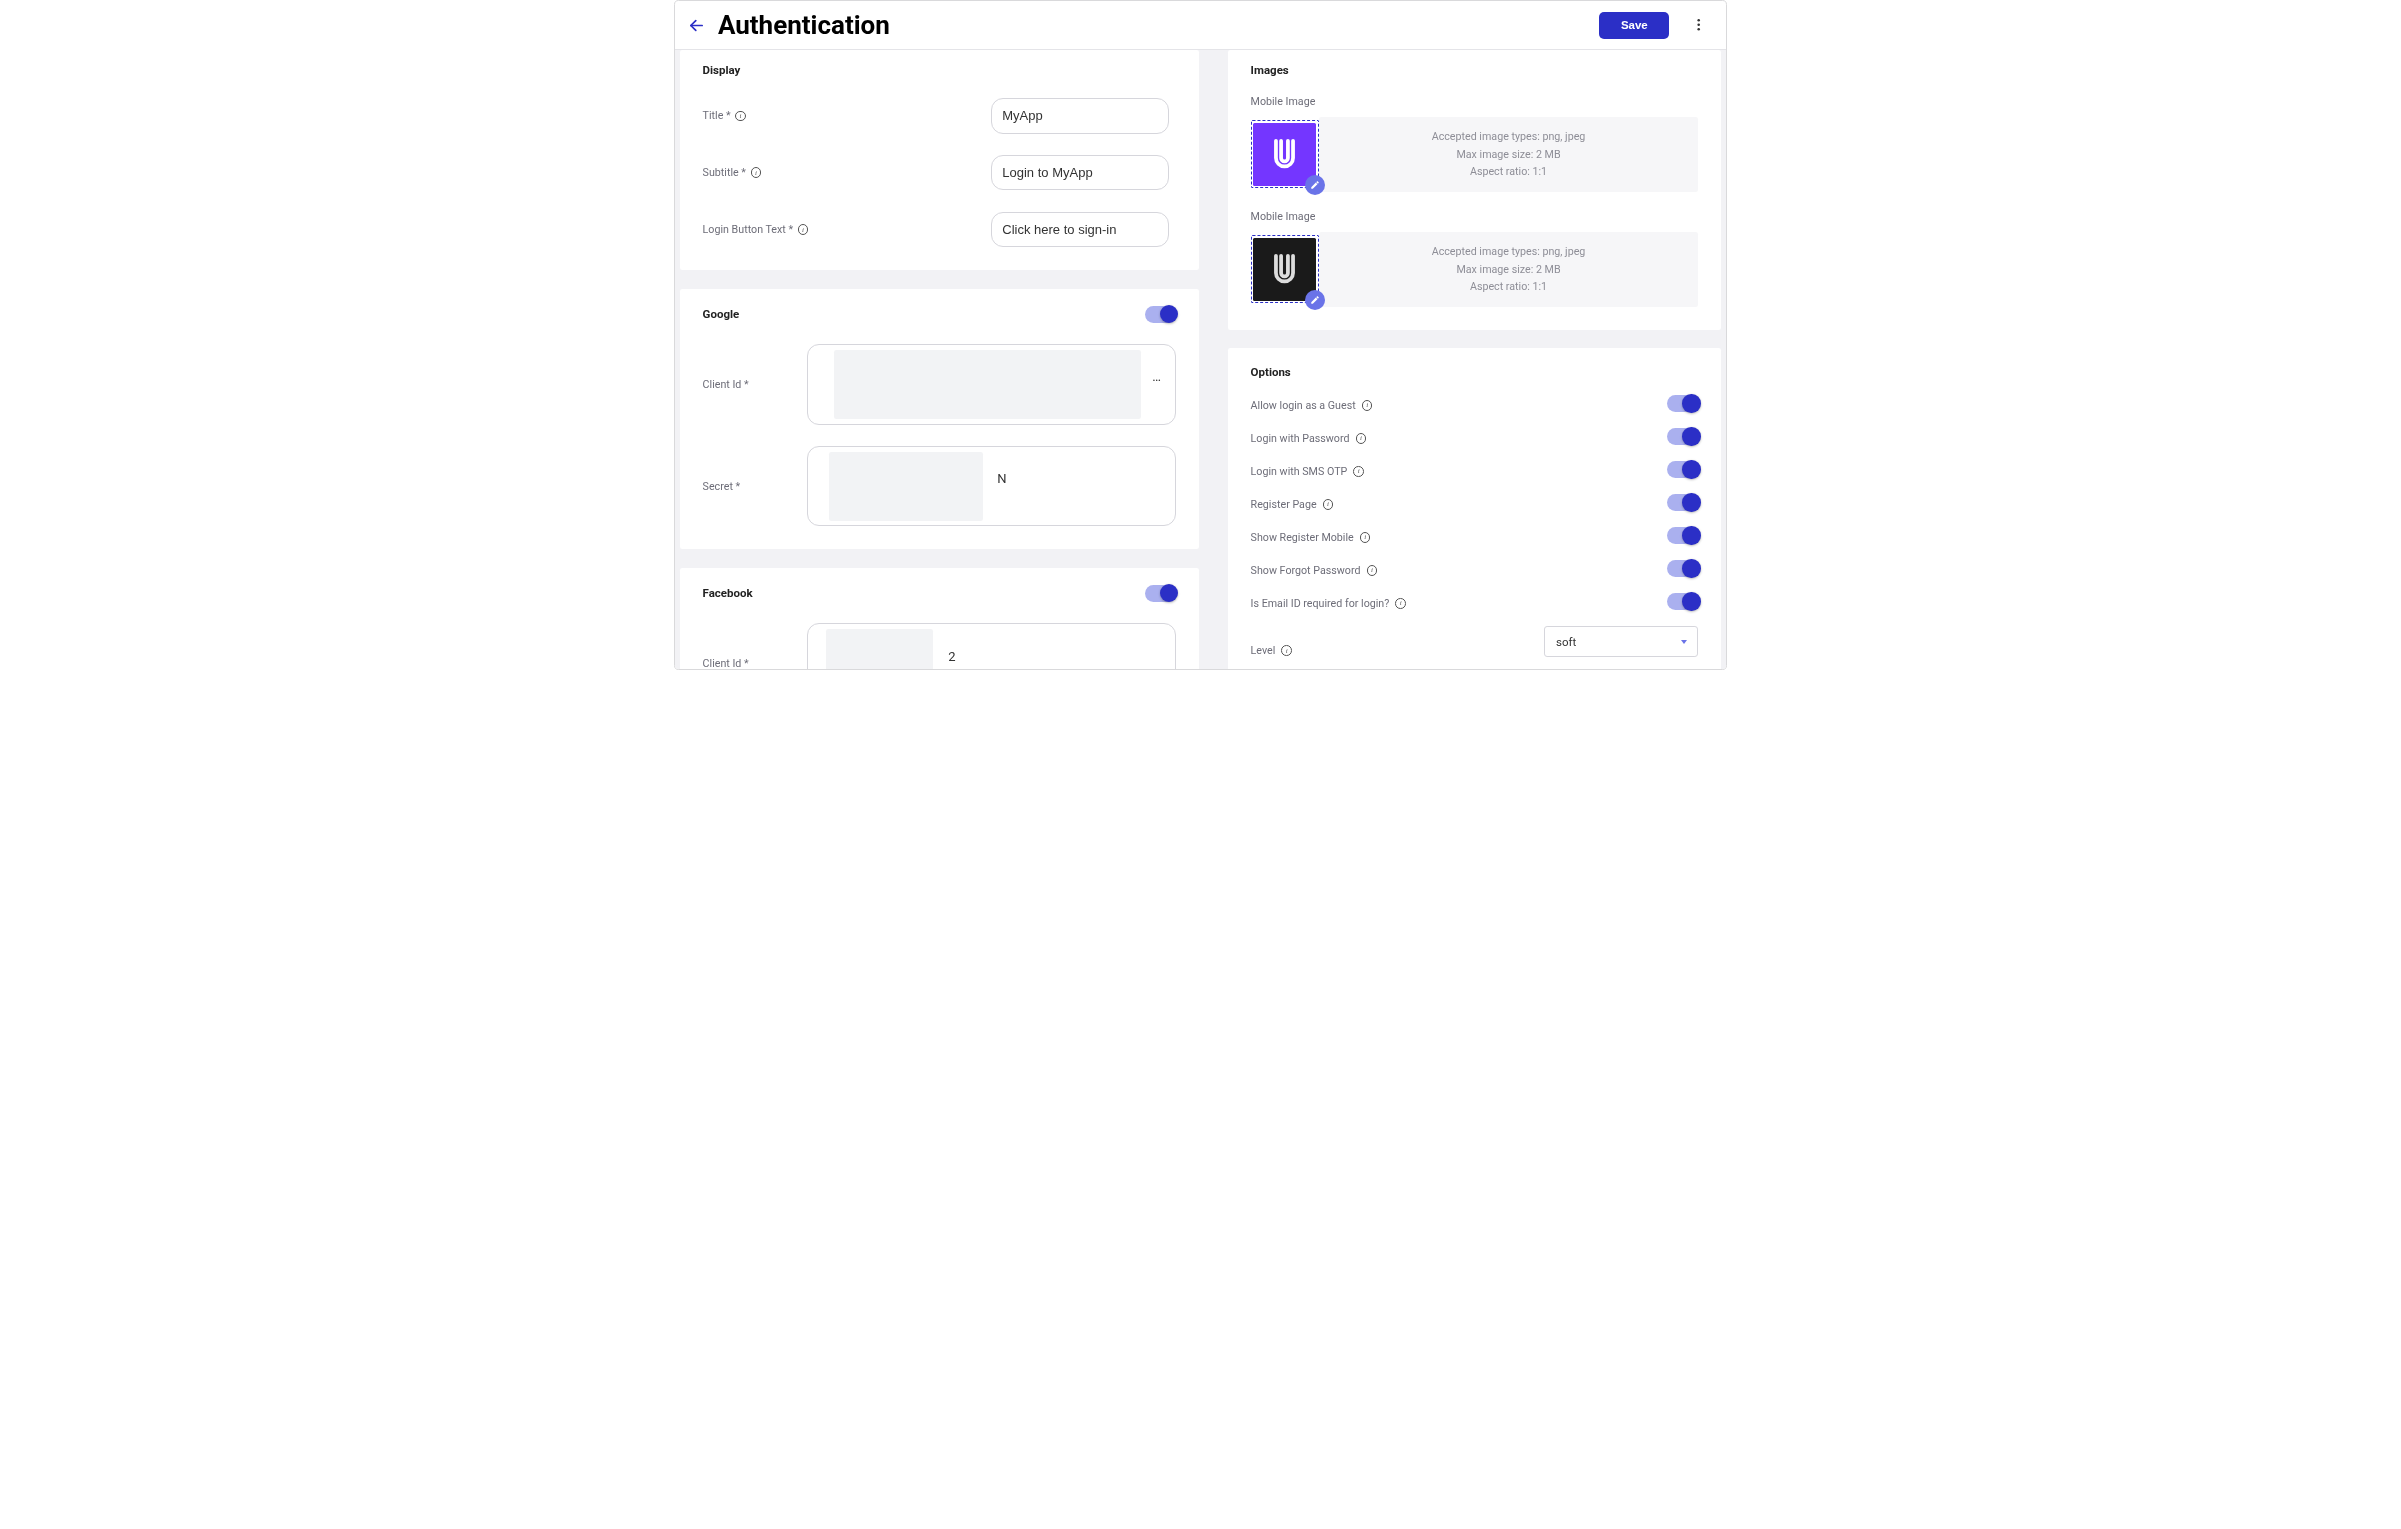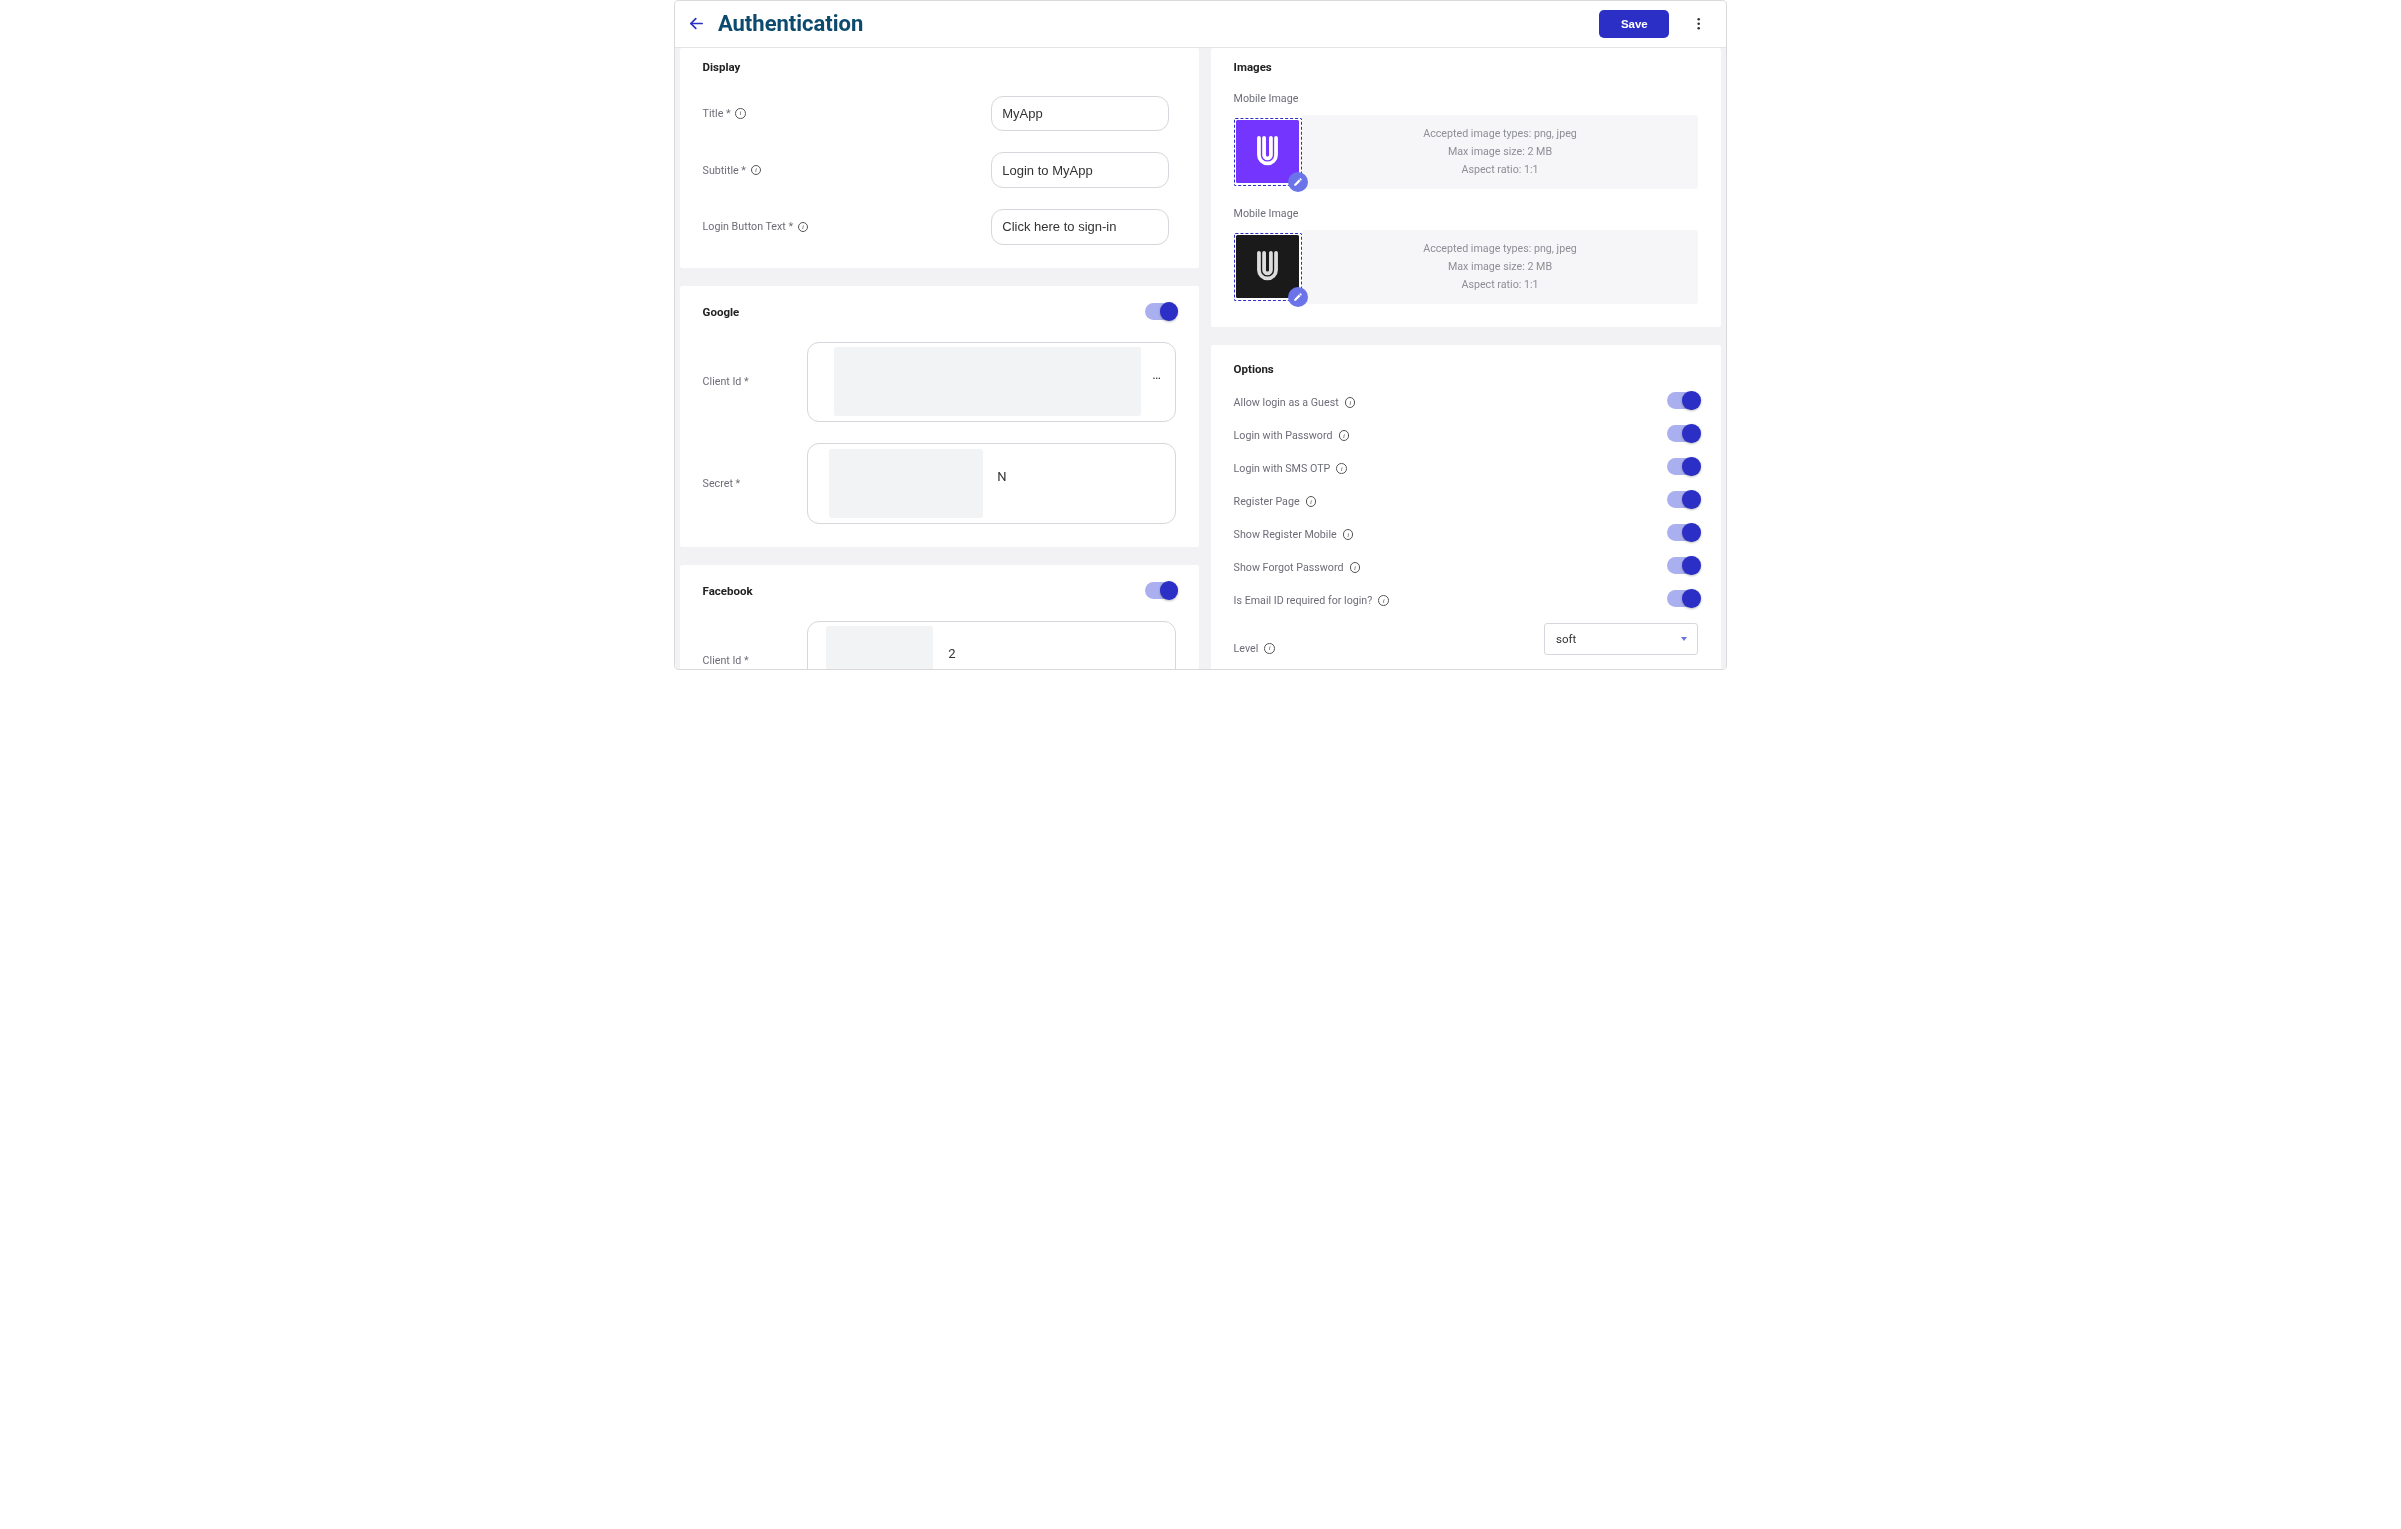--- a/index.html
+++ b/index.html
@@ -28,23 +28,23 @@
     padding: 9.2px 15.4px 9.2px 10.7px;
     border-bottom: 0.8px solid #e4e4e8;
     gap: 10.7px;
   }
   .back-btn {
     width: 21.5px; height: 21.5px;
     display: flex; align-items: center; justify-content: center;
     color: #2b2fc6;
   }
   .page-title {
-    font-size: 22px;
+    font-size: 26px;
     font-weight: 700;
-    color: #0c4a6e;
+    color: #000000;
   }
   .header-spacer { flex: 1; }
   .save-btn {
     background: #2b2fc6;
     color: #fff;
     border: none;
     border-radius: 5px;
     font-size: 11.5px;
     font-weight: 600;
     padding: 7.7px 21.5px;
@@ -57,21 +57,21 @@
     color: #333;
     margin-left: 6.1px;
   }
   
   .body {
     flex: 1;
     overflow: auto;
     background: #f2f2f5;
     padding: 0 4.6px;
     display: flex;
-    gap: 12px;
+    gap: 29px;
   }
   .col {
     flex: 1;
     display: flex;
     flex-direction: column;
   }
   .card {
     background: #fff;
     border-radius: 2.3px;
     padding: 17px 23px 23px 23px;

